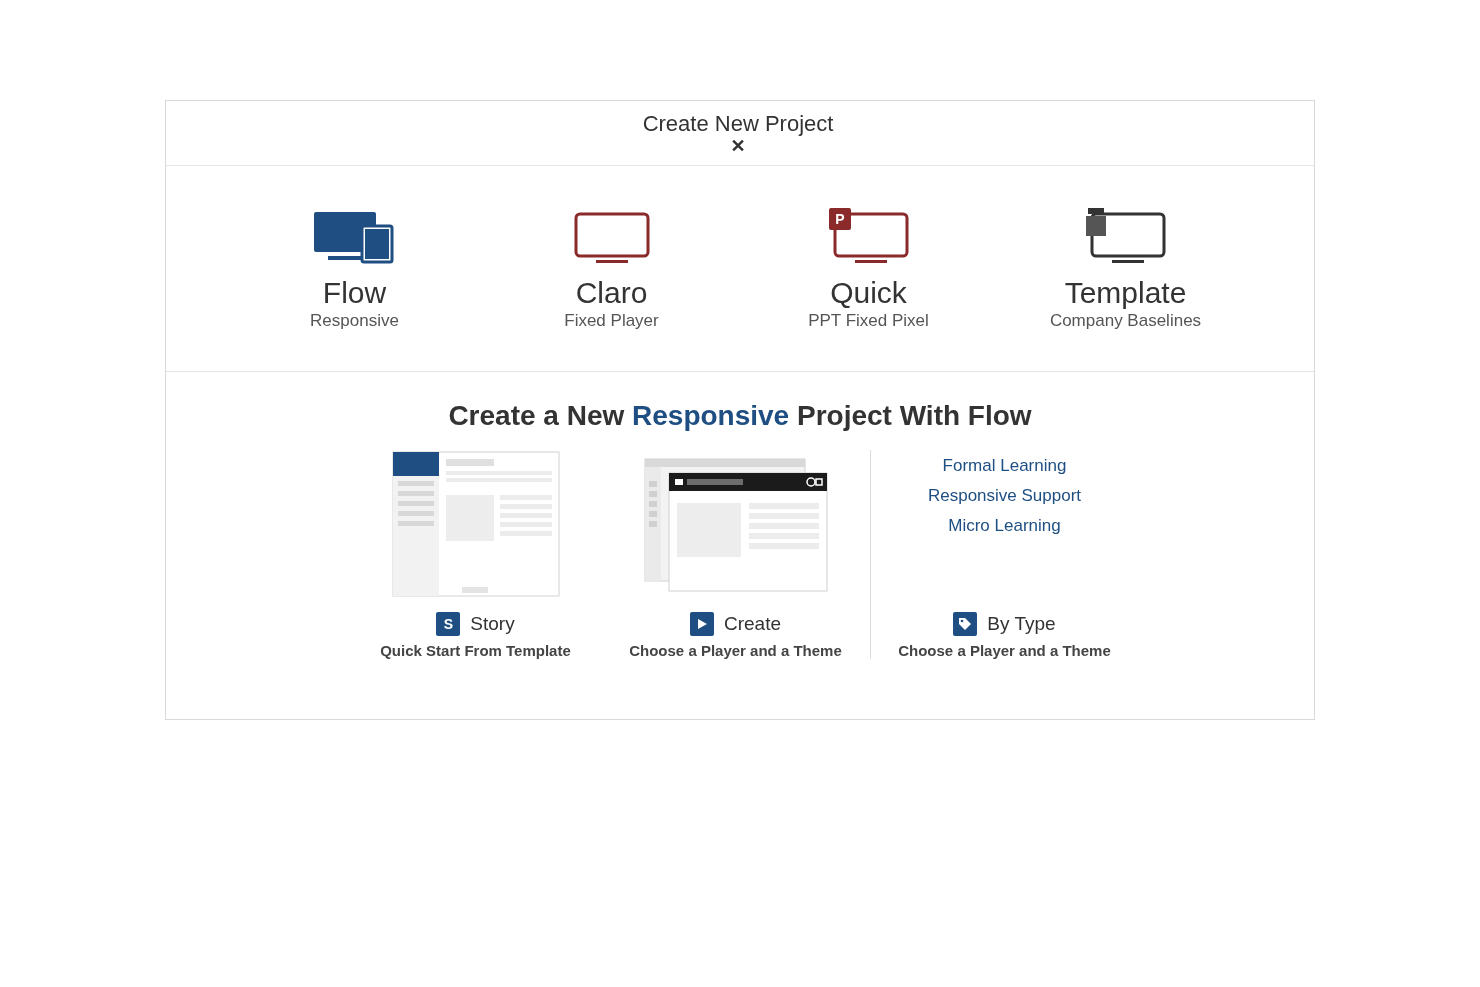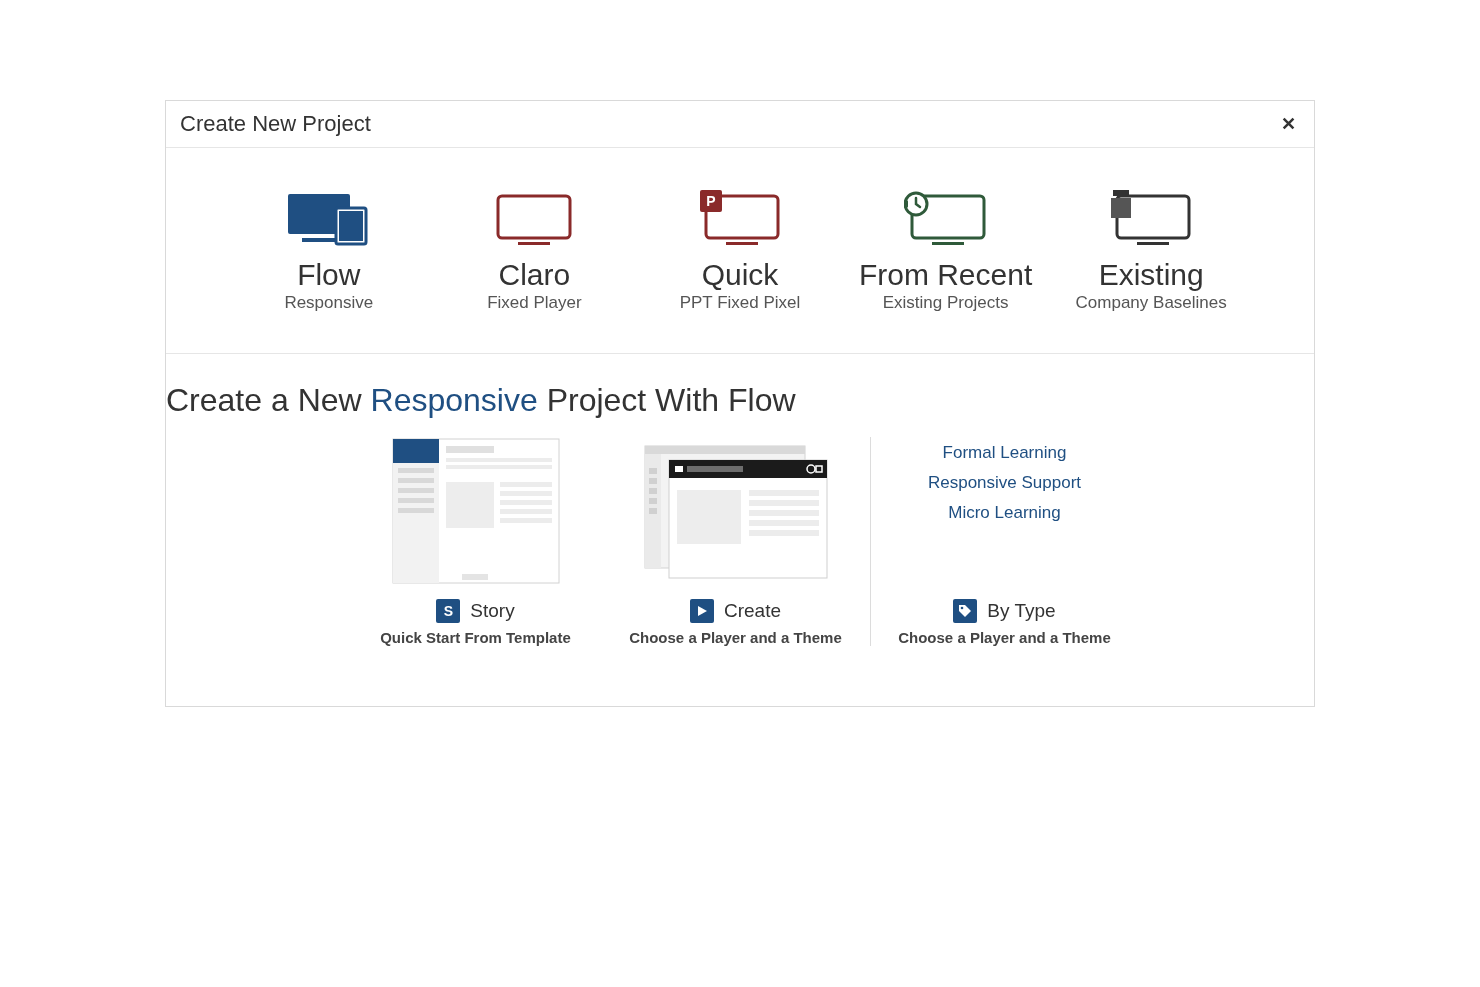--- a/index.html
+++ b/index.html
@@ -17,20 +17,21 @@
     width: 1150px;
     border: 1px solid #d9d9d9;
     background: #fff;
   }
   .dialog-header {
     display: flex;
     align-items: center;
     justify-content: space-between;
     padding: 10px 18px 10px 14px;
     border-bottom: 1px solid #e6e6e6;
+    flex-direction: column;
   }
   .dialog-title {
     font-size: 22px;
     font-weight: 400;
     color: #333;
   }
   .close-btn {
     font-size: 18px;
     font-weight: 700;
     color: #333;
@@ -62,23 +63,23 @@
     line-height: 1.1;
   }
   .tab-sub {
     font-size: 17px;
     color: #555;
     font-weight: 400;
     margin-top: 2px;
   }
 
   .subheader {
-    text-align: left;
-    font-size: 32px;
-    font-weight: 400;
+    text-align: center;
+    font-size: 28px;
+    font-weight: 700;
     color: #333;
     padding: 28px 0 18px 0;
   }
   .subheader .hl { color: #1f4f82; }
 
   .options {
     display: flex;
     justify-content: center;
     padding: 0 0 60px 0;
     gap: 0;
@@ -186,44 +187,31 @@
           <rect x="8" y="6" width="72" height="42" rx="4" fill="none" stroke="#8a2a2a" stroke-width="3"></rect>
           <rect x="28" y="52" width="32" height="3" fill="#8a2a2a"></rect>
           <rect x="2" y="0" width="22" height="22" rx="2" fill="#8a2a2a"></rect>
           <text x="13" y="16" font-size="14" font-weight="700" fill="#fff" text-anchor="middle" font-family="Arial">P</text>
         </svg>
       </div>
       <div class="tab-title">Quick</div>
       <div class="tab-sub">PPT Fixed Pixel</div>
     </div>
 
-    <div class="tab">
-      <div class="tab-icon">
-        <svg width="84" height="56" viewBox="0 0 84 56">
-          <rect x="8" y="6" width="72" height="42" rx="4" fill="none" stroke="#2f5a3a" stroke-width="3"></rect>
-          <rect x="28" y="52" width="32" height="3" fill="#2f5a3a"></rect>
-          <circle cx="12" cy="14" r="11" fill="#fff" stroke="#2f5a3a" stroke-width="3"></circle>
-          <path d="M12 8 L12 14 L16 17" fill="none" stroke="#2f5a3a" stroke-width="2.5" stroke-linecap="round"></path>
-          <path d="M1 14 L4 10 L4 18 Z" fill="#2f5a3a"></path>
-        </svg>
-      </div>
-      <div class="tab-title">From Recent</div>
-      <div class="tab-sub">Existing Projects</div>
-    </div>
 
     <div class="tab">
       <div class="tab-icon">
         <svg width="84" height="56" viewBox="0 0 84 56">
           <rect x="8" y="6" width="72" height="42" rx="4" fill="none" stroke="#333" stroke-width="3"></rect>
           <rect x="28" y="52" width="32" height="3" fill="#333"></rect>
           <rect x="4" y="0" width="16" height="6" fill="#333"></rect>
           <rect x="2" y="8" width="20" height="20" fill="#555"></rect>
         </svg>
       </div>
-      <div class="tab-title">Existing</div>
+      <div class="tab-title">Template</div>
       <div class="tab-sub">Company Baselines</div>
     </div>
 
   </div>
 
   <div class="subheader">
     <span>Create a New </span><span class="hl">Responsive</span><span> Project With Flow</span>
   </div>
 
   <div class="options">

